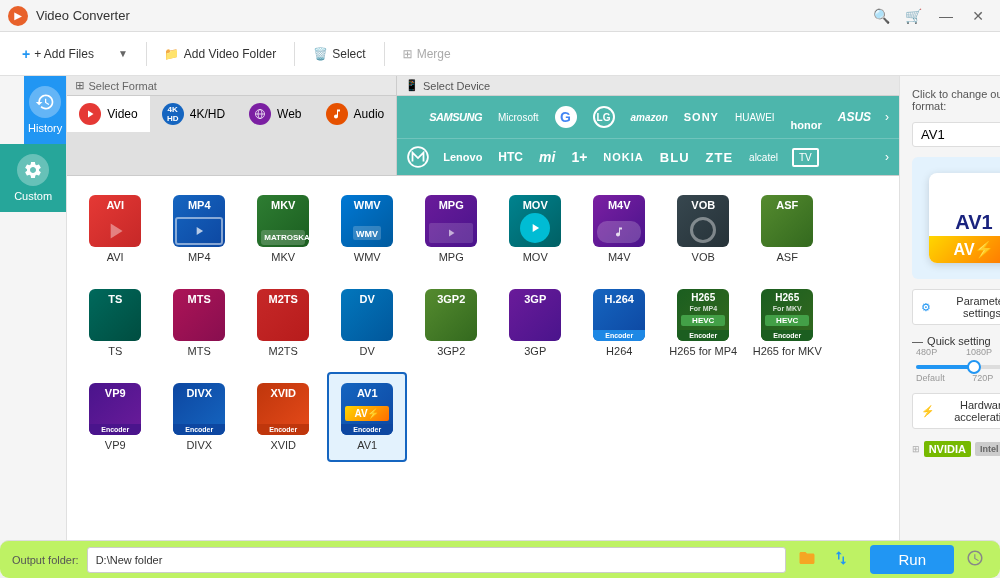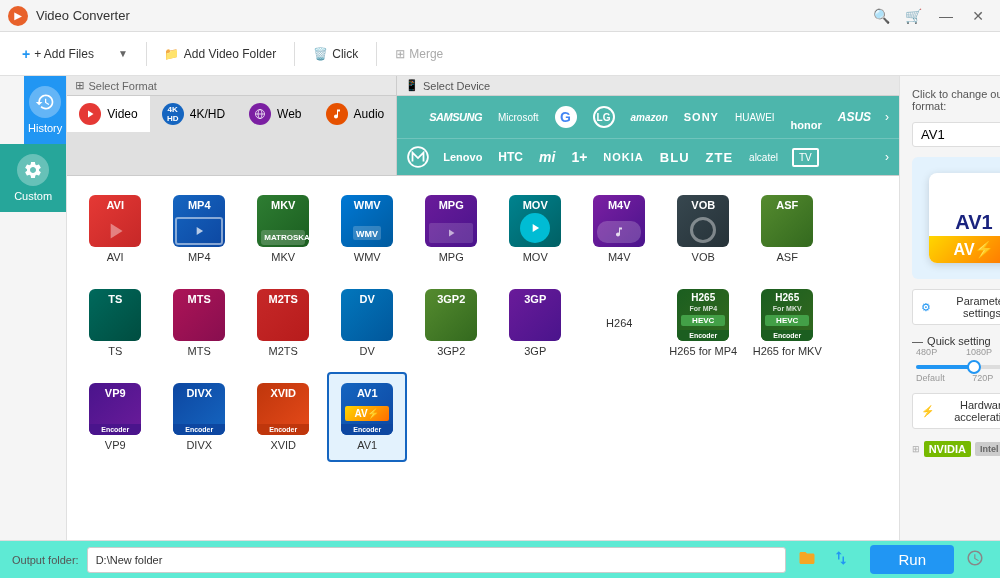--- a/index.html
+++ b/index.html
@@ -70,21 +70,21 @@
     .slider-thumb { position: absolute; top: -5px; left: 50%; width: 14px; height: 14px; background: white; border: 2px solid #2196f3; border-radius: 50%; transform: translateX(-50%); }
     .slider-labels { display: flex; justify-content: space-between; font-size: 9px; color: #999; }
     
     
     .hw-btn { display: flex; align-items: center; gap: 6px; padding: 5px 8px; background: white; border: 1px solid #ddd; border-radius: 3px; cursor: pointer; font-size: 11px; color: #333; }
     .hw-btn .icon { color: #2196f3; }
     .nvidia-badge { background: #76b900; color: white; font-size: 11px; padding: 2px 5px; border-radius: 2px; font-weight: bold; }
     .intel-badge2 { background: #ccc; color: #666; font-size: 9px; padding: 2px 5px; border-radius: 2px; font-weight: bold; }
     
     
-    .bottom-bar { height: 38px; background: #5eead4; border-top: 1px solid #ddd; display: flex; align-items: center; padding: 0 12px; gap: 8px; }
+    .bottom-bar { height: 38px; background: #bef264; border-top: 1px solid #ddd; display: flex; align-items: center; padding: 0 12px; gap: 8px; border-radius: 9px; }
     .output-label { font-size: 11px; color: #555; white-space: nowrap; }
     .output-input { flex: 1; height: 26px; border: 1px solid #ccc; border-radius: 3px; padding: 0 8px; font-size: 11px; color: #333; background: white; }
     .folder-btn { width: 26px; height: 26px; background: transparent; border: none; cursor: pointer; color: #f5a623; font-size: 16px; }
     .transfer-btn { width: 26px; height: 26px; background: transparent; border: none; cursor: pointer; color: #2196f3; font-size: 14px; }
     .run-btn { background: #2196f3; color: white; border: none; border-radius: 4px; padding: 6px 28px; font-size: 15px; font-weight: 500; cursor: pointer; margin-left: 8px; }
     .clock-btn { width: 26px; height: 26px; background: transparent; border: none; cursor: pointer; color: #666; font-size: 16px; }
     
     
     .fi { width: 52px; height: 52px; border-radius: 6px; display: flex; flex-direction: column; align-items: center; justify-content: center; position: relative; font-weight: bold; overflow: hidden; }
     .fi-avi { background: linear-gradient(135deg, #e53935, #c62828); color: white; }
@@ -159,21 +159,21 @@
     <span class="dropdown-arrow">▼</span>
   </button>
   <div class="toolbar-sep"></div>
   <button class="toolbar-btn">
     <span>📁</span>
     <span>Add Video Folder</span>
   </button>
   <div class="toolbar-sep"></div>
   <button class="toolbar-btn">
     <span class="icon-red">🗑️</span>
-    <span>Click</span>
+    <span>Select</span>
   </button>
   <div class="toolbar-sep"></div>
   <button class="toolbar-btn toolbar-merge">
     <span>⊞</span>
     <span>Merge</span>
   </button>
 </div>
 
 <div class="main">
 
@@ -458,20 +458,24 @@
       </div>
 
       <div class="format-item">
         <div class="fi fi-3gp">
           <span style="font-size:11px;font-weight:bold;color:white;position:absolute;top:4px;left:0;right:0;text-align:center;">3GP</span>
         </div>
         <span class="format-name">3GP</span>
       </div>
 
       <div class="format-item">
+        <div class="fi fi-h264">
+          <span style="font-size:11px;font-weight:bold;color:white;position:absolute;top:4px;left:0;right:0;text-align:center;">H.264</span>
+          <div style="position:absolute;bottom:0;left:0;right:0;background:#1e88e5;border-radius:0 0 4px 4px;font-size:7px;color:white;text-align:center;padding:2px;">Encoder</div>
+        </div>
         <span class="format-name">H264</span>
       </div>
 
       <div class="format-item">
         <div class="fi fi-h265mp4">
           <span style="font-size:10px;font-weight:bold;color:white;position:absolute;top:3px;left:0;right:0;text-align:center;">H265</span>
           <span style="font-size:7px;color:rgba(255,255,255,0.8);position:absolute;top:16px;left:0;right:0;text-align:center;">For MP4</span>
           <div style="position:absolute;top:26px;left:4px;right:4px;background:#43a047;border-radius:2px;text-align:center;font-size:8px;font-weight:bold;color:white;padding:1px;">HEVC</div>
           <div style="position:absolute;bottom:0;left:0;right:0;background:#1b5e20;border-radius:0 0 4px 4px;font-size:7px;color:white;text-align:center;padding:2px;">Encoder</div>
         </div>

